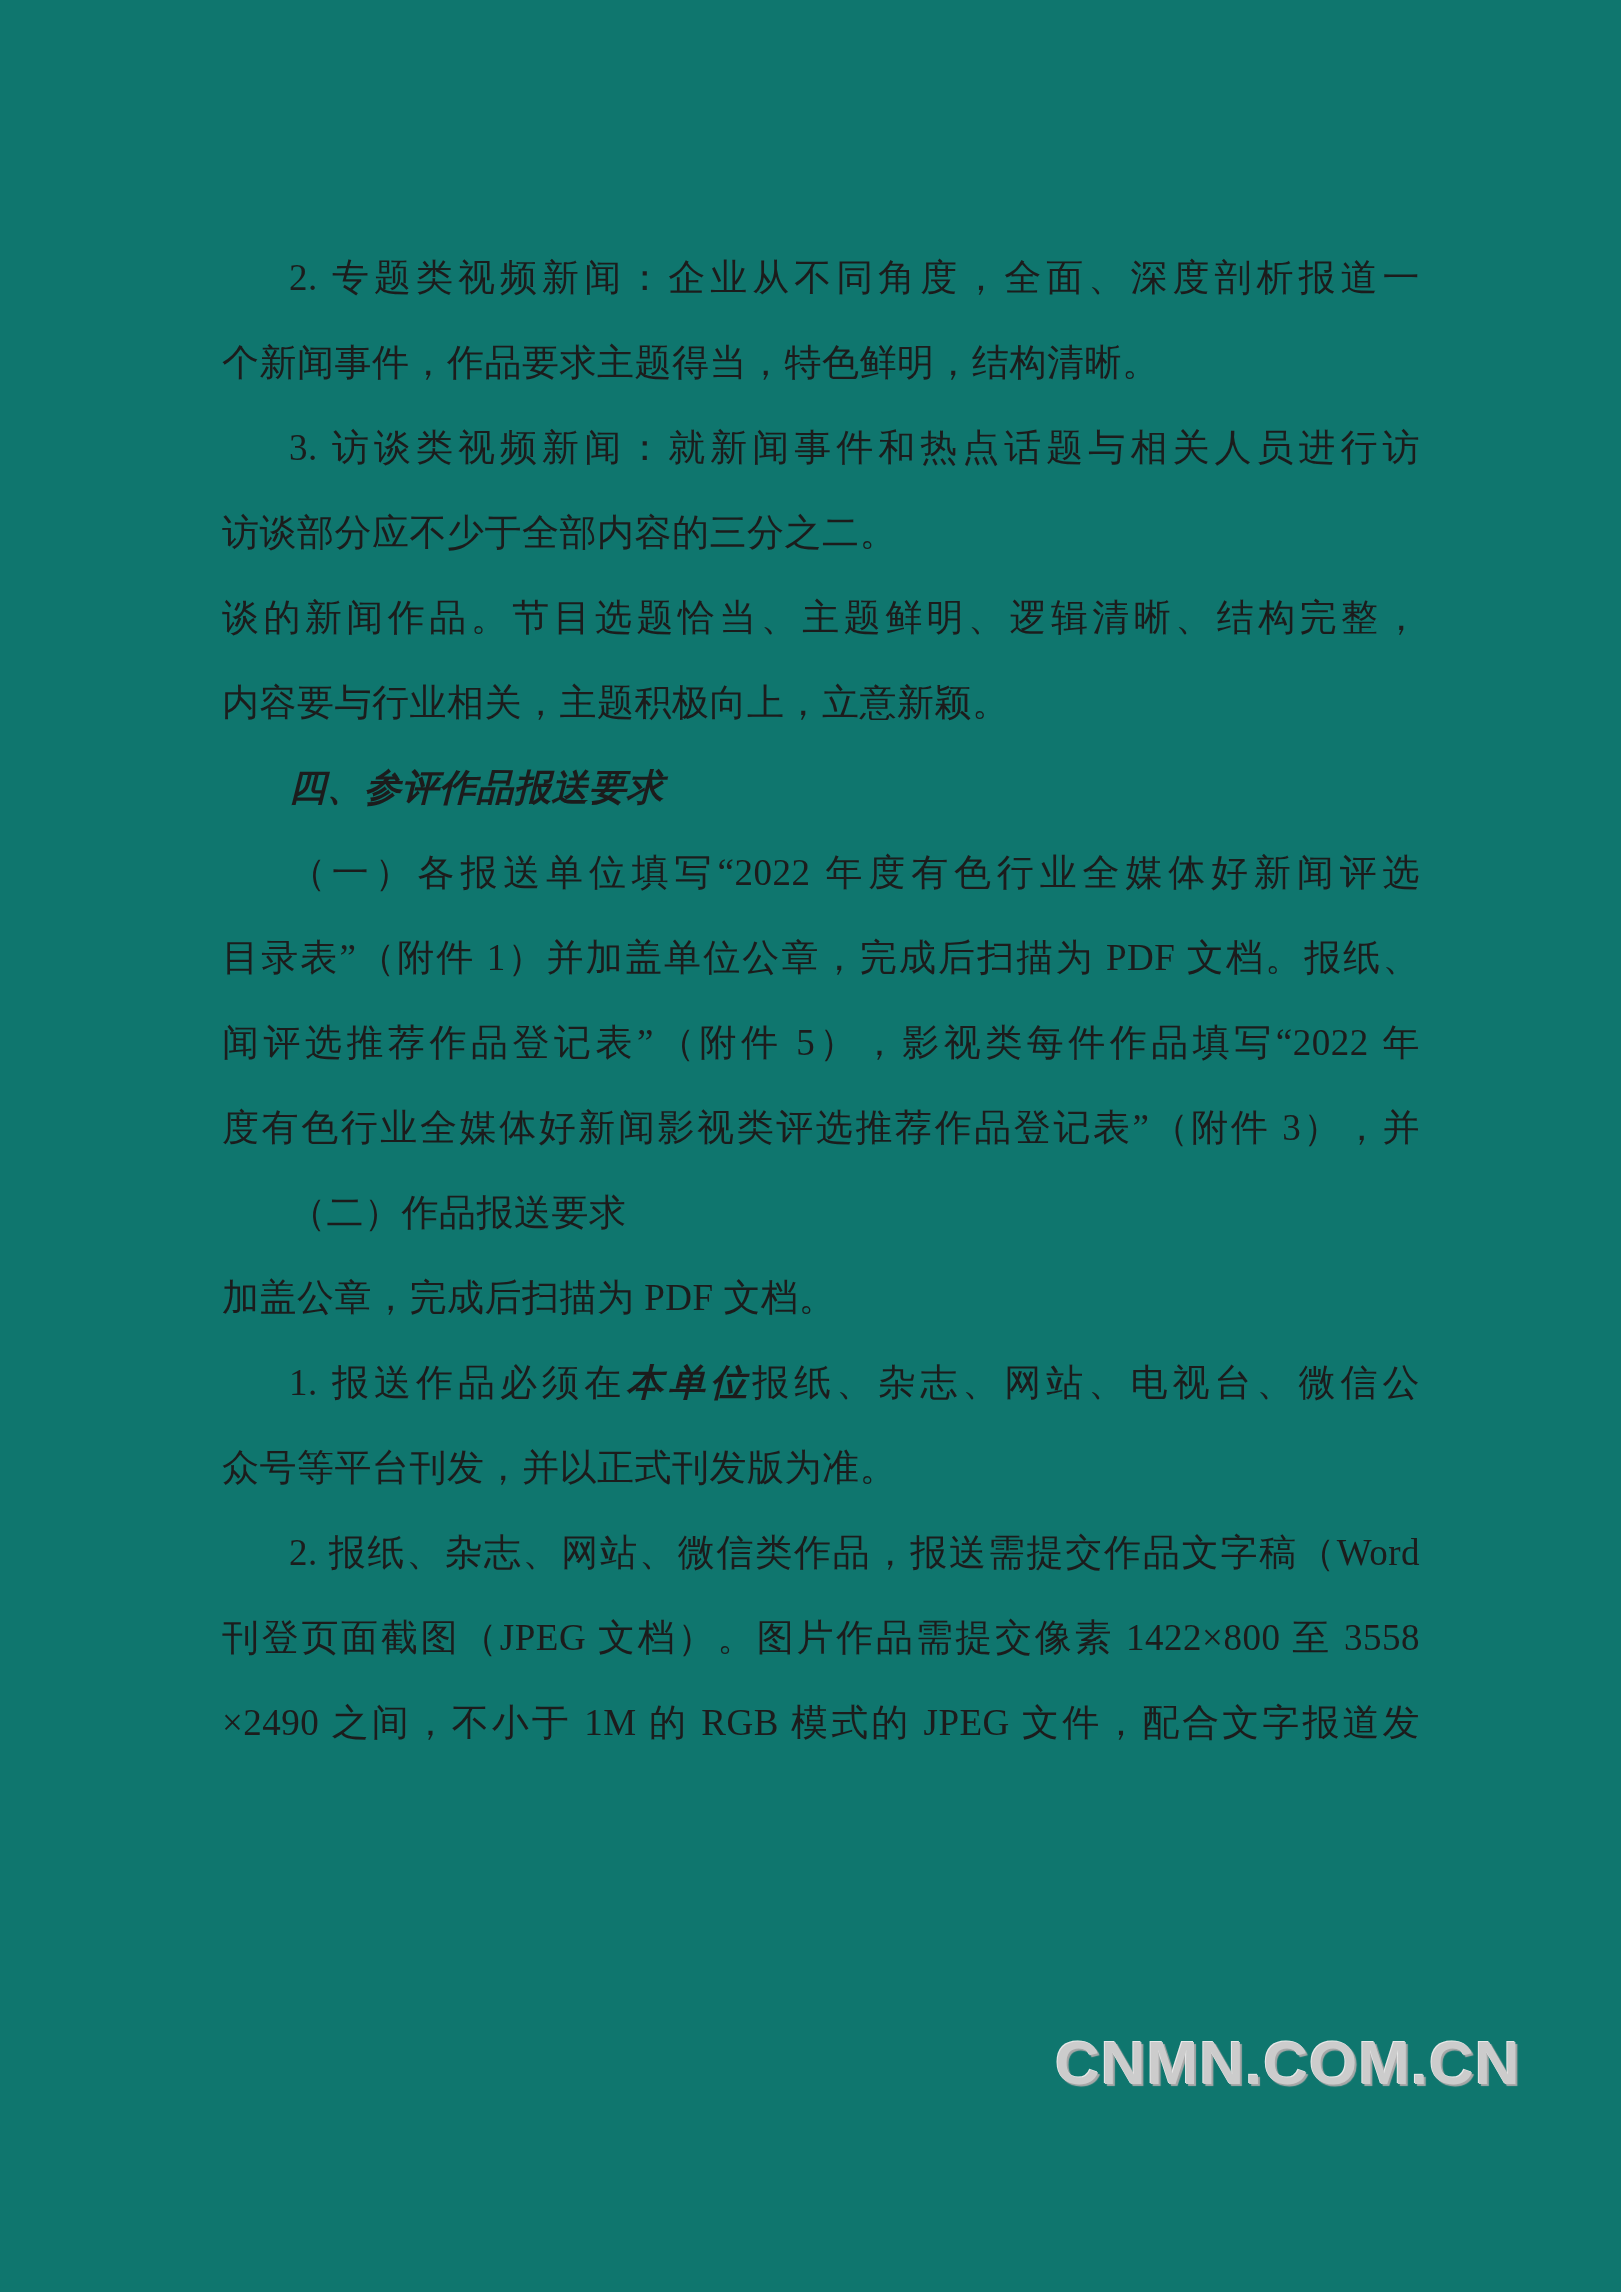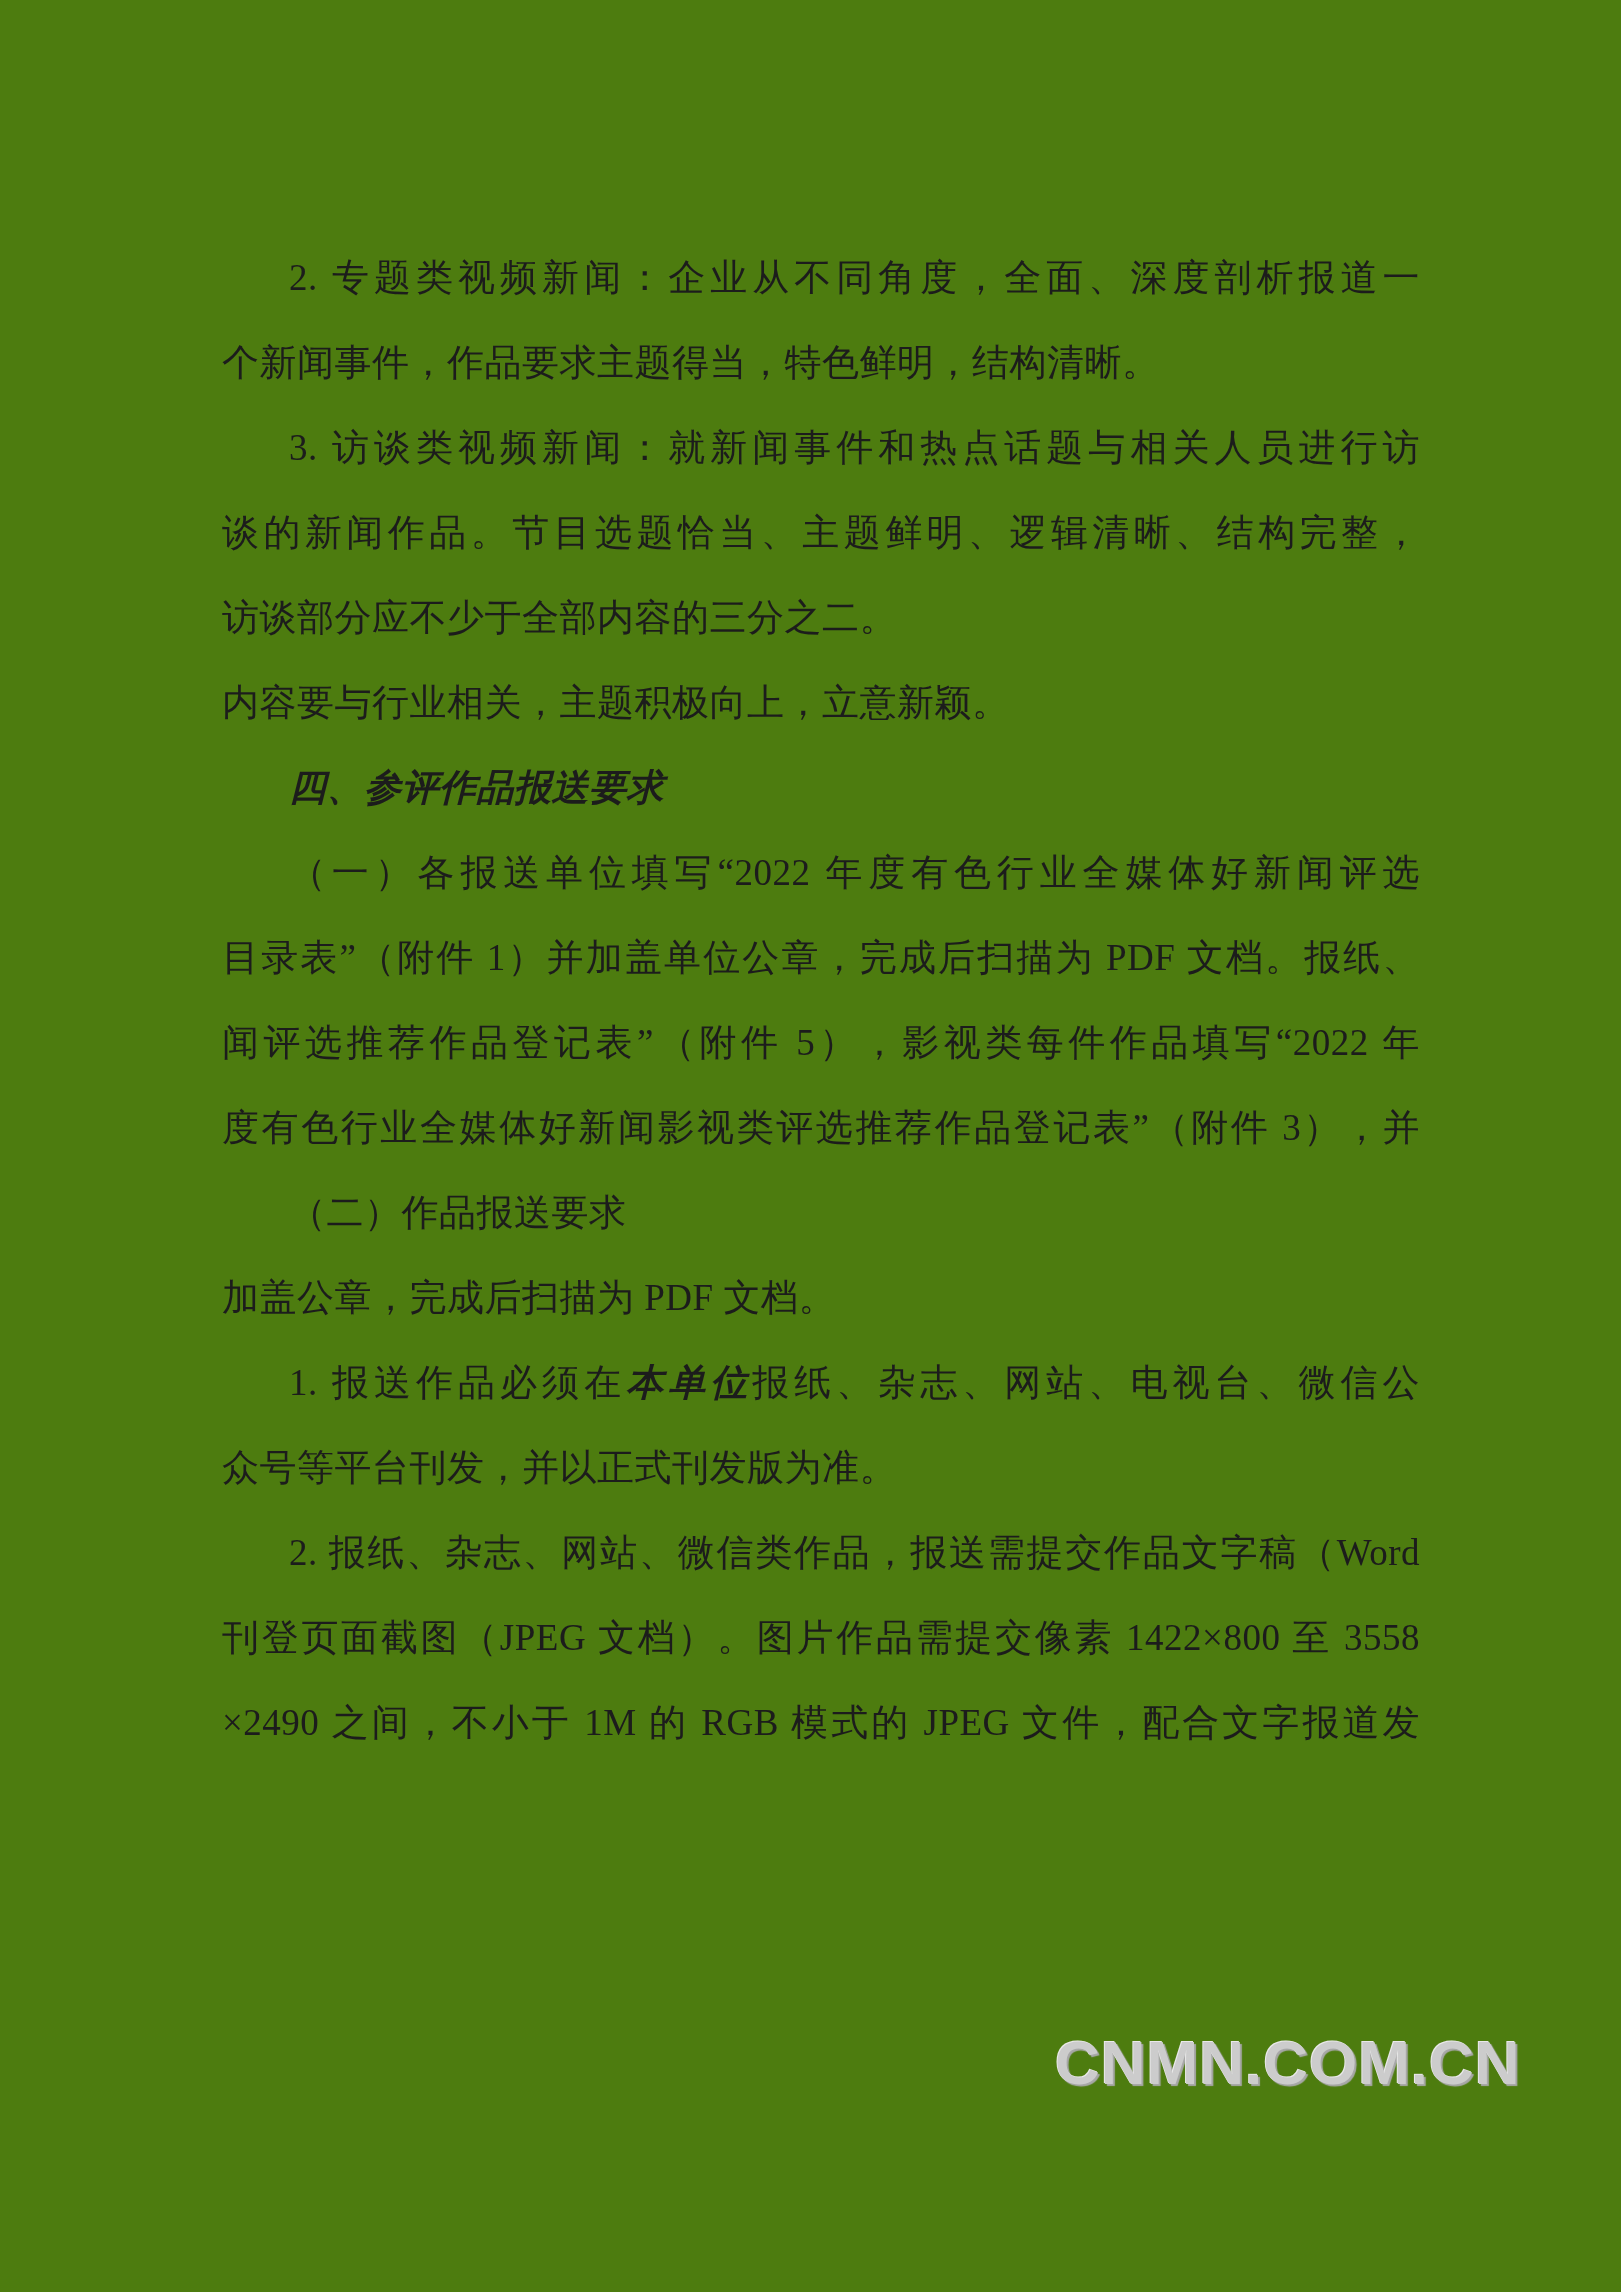--- a/index.html
+++ b/index.html
@@ -11,21 +11,21 @@
     position: relative;
     width: 1621px;
     height: 2293px;
     overflow: hidden;
     font-family: "Liberation Serif", "DejaVu Serif", serif;
     color: #1c1c1c;
   }
   .page {
     position: absolute;
     inset: 0;
-    background: #4d7c0f;
+    background: #0f766e;
   }
   .doc-body {
     position: absolute;
     left: 222px;
     top: 235px;
     width: 1198px;
   }
   .line {
     font-size: 37px;
     line-height: 85px;
@@ -59,22 +59,22 @@
   }
 </style>
 </head>
 <body>
 
 <div class="page">
   <div class="doc-body">
       <div class="line justify indent"><span>2. 专题类视频新闻：企业从不同角度，全面、深度剖析报道一</span></div>
       <div class="line"><span>个新闻事件，作品要求主题得当，特色鲜明，结构清晰。</span></div>
       <div class="line justify indent"><span>3. 访谈类视频新闻：就新闻事件和热点话题与相关人员进行访</span></div>
+      <div class="line"><span>访谈部分应不少于全部内容的三分之二。</span></div>
       <div class="line justify"><span>谈的新闻作品。节目选题恰当、主题鲜明、逻辑清晰、结构完整，</span></div>
-      <div class="line"><span>访谈部分应不少于全部内容的三分之二。</span></div>
       <div class="line"><span>内容要与行业相关，主题积极向上，立意新颖。</span></div>
       <div class="line indent bold"><span>四、参评作品报送要求</span></div>
       <div class="line justify indent"><span>（一）各报送单位填写“2022 年度有色行业全媒体好新闻评选</span></div>
       <div class="line justify"><span>目录表”（附件 1）并加盖单位公章，完成后扫描为 PDF 文档。报纸、</span></div>
       <div class="line justify"><span>闻评选推荐作品登记表”（附件 5），影视类每件作品填写“2022 年</span></div>
       <div class="line justify"><span>度有色行业全媒体好新闻影视类评选推荐作品登记表”（附件 3），并</span></div>
       <div class="line indent"><span>（二）作品报送要求</span></div>
       <div class="line"><span>加盖公章，完成后扫描为 PDF 文档。</span></div>
       <div class="line justify indent"><span>1. 报送作品必须在</span><span class="seg-bold">本单位</span><span>报纸、杂志、网站、电视台、微信公</span></div>
       <div class="line"><span>众号等平台刊发，并以正式刊发版为准。</span></div>

